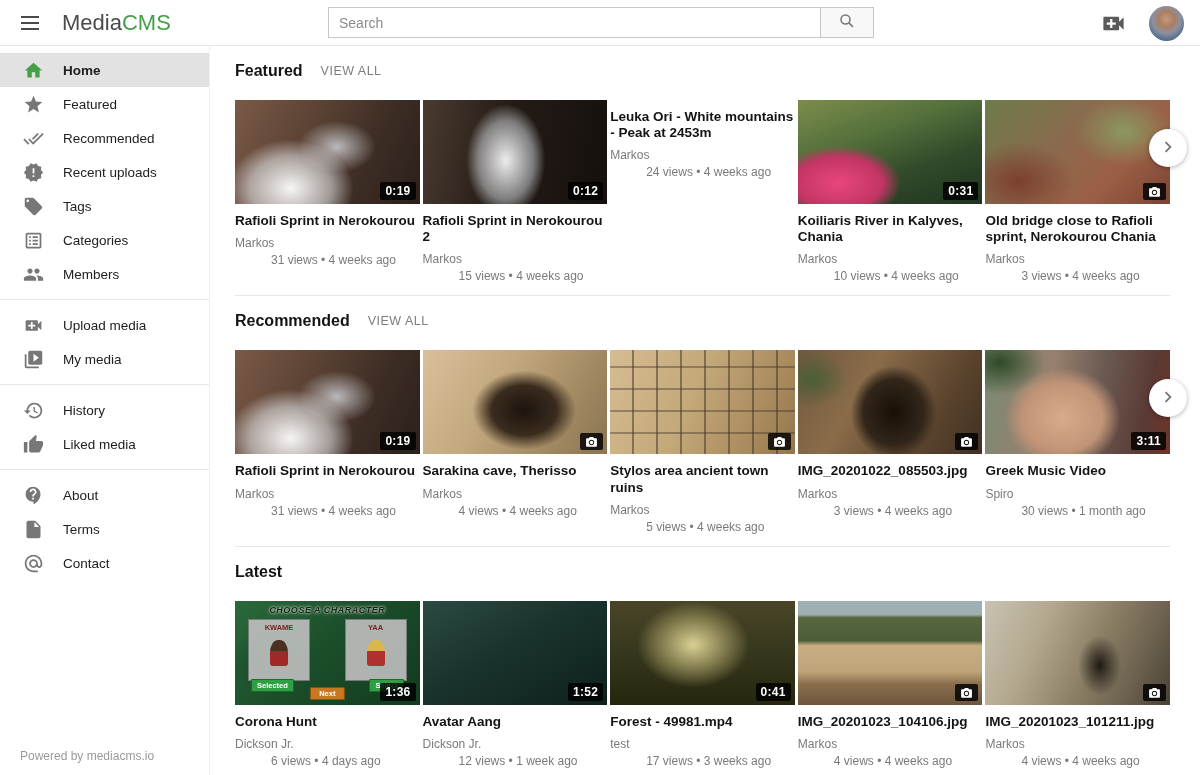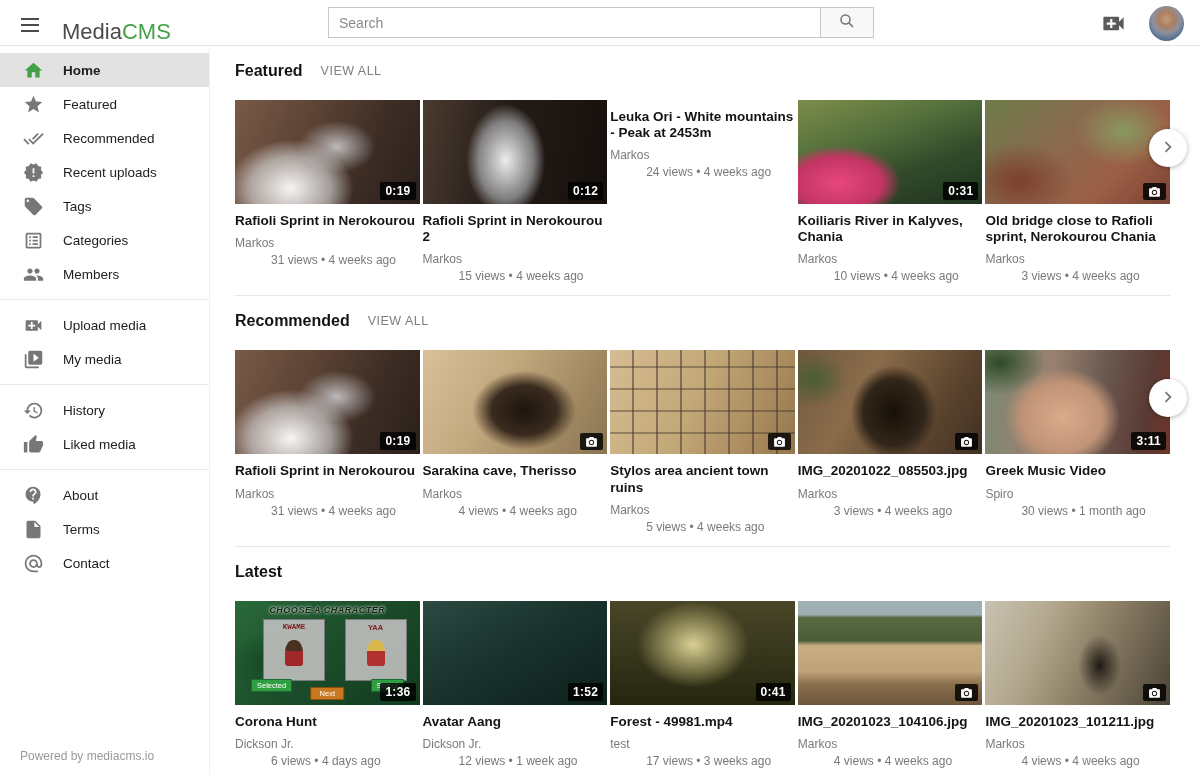--- a/index.html
+++ b/index.html
@@ -1,21 +1,21 @@
 <!DOCTYPE html>
 <html><head>
 <meta charset="utf-8">
 <style>
   * { box-sizing: border-box; }
   html,body { margin:0; padding:0; width:1200px; height:775px; overflow:hidden;
     font-family:"Liberation Sans", sans-serif; background:#fff; color:#212121; }
 
   
   .header { position:fixed; top:0; left:0; width:1200px; height:46px; background:#fff;
-    border-bottom:1px solid #e5e5e5; display:flex; align-items:flex-end; z-index:30; }
+    border-bottom:1px solid #e5e5e5; display:flex; align-items:center; z-index:30; }
   .menu-btn { margin-left:10px; width:40px; height:40px; background:none; border:none; cursor:pointer;
     display:flex; flex-direction:column; justify-content:center; align-items:center; gap:4px; }
   .menu-btn span { display:block; width:18px; height:2px; background:#4a4a4a; }
   .logo { margin-left:12px; font-size:22px; cursor:pointer; white-space:nowrap; }
   .logo .lm { color:#4a4a4a; }
   .logo .lc { color:#43a047; }
   .search-wrap { position:absolute; left:328px; top:7px; display:flex; }
   .search-input { width:493px; height:31px; border:1px solid #c6c6c6; padding:0 10px; font-size:14px;
     color:#333; outline:none; font-family:inherit; }
   .search-input::placeholder { color:#8a8a8a; }
@@ -111,28 +111,28 @@
     radial-gradient(ellipse 30px 42px at 62% 62%, #1f1a14, transparent 72%),
     linear-gradient(115deg, #c9c2b2 0%, #b3a88e 30%, #8f8268 55%, #6e6350 78%, #4a4236 100%); }
 
   
   .ch-overlay { position:absolute; inset:0; }
   .ch-head { position:absolute; top:4px; left:0; right:0; text-align:center; font-size:9px; font-weight:bold;
     font-style:italic; color:#10240f; text-shadow:0 0 2px rgba(255,255,255,0.95), 0 0 4px rgba(255,255,255,0.6);
     letter-spacing:0.5px; }
   .ch-panel { position:absolute; top:18px; width:62px; height:62px; background:rgba(192,192,192,0.9);
     border:1px solid #7a7a7a; }
-  .ch-panel.left { left:28px;font-family:Liberation Mono, monospace; }
+  .ch-panel.left { left:13px; }
   .ch-panel.right { right:13px; }
   .ch-name { display:block; text-align:center; font-size:7.5px; font-weight:bold; color:#7c2020; margin-top:3px; }
   .ch-fig { position:absolute; left:50%; top:52%; transform:translate(-50%,-42%); width:18px; height:26px;
     border-radius:45% 45% 18% 18% / 48% 48% 12% 12%;
     background:linear-gradient(180deg, #4a3020 0 42%, #a02828 42% 100%); }
   .ch-fig.blonde { background:linear-gradient(180deg, #d8b84a 0 42%, #b03030 42% 100%); }
-  .ch-btn { position:absolute; font-size:7.5px; font-weight:normal; color:#fff; padding:1px 5px; border-radius:1px; }
+  .ch-btn { position:absolute; font-size:7.5px; font-weight:bold; color:#fff; padding:1px 5px; border-radius:1px; }
   .ch-btn.sel-l { left:16px; bottom:13px; background:#2ea043; border:1px solid #1d6b2c; }
   .ch-btn.next { left:50%; transform:translateX(-50%); bottom:5px; background:#c87820; border:1px solid #8a5010; padding:1px 8px; }
   .ch-btn.sel-r { right:16px; bottom:13px; background:#2ea043; border:1px solid #1d6b2c; }
 </style>
 </head>
 <body>
 
 <header class="header">
   <button class="menu-btn">
     <span></span>

